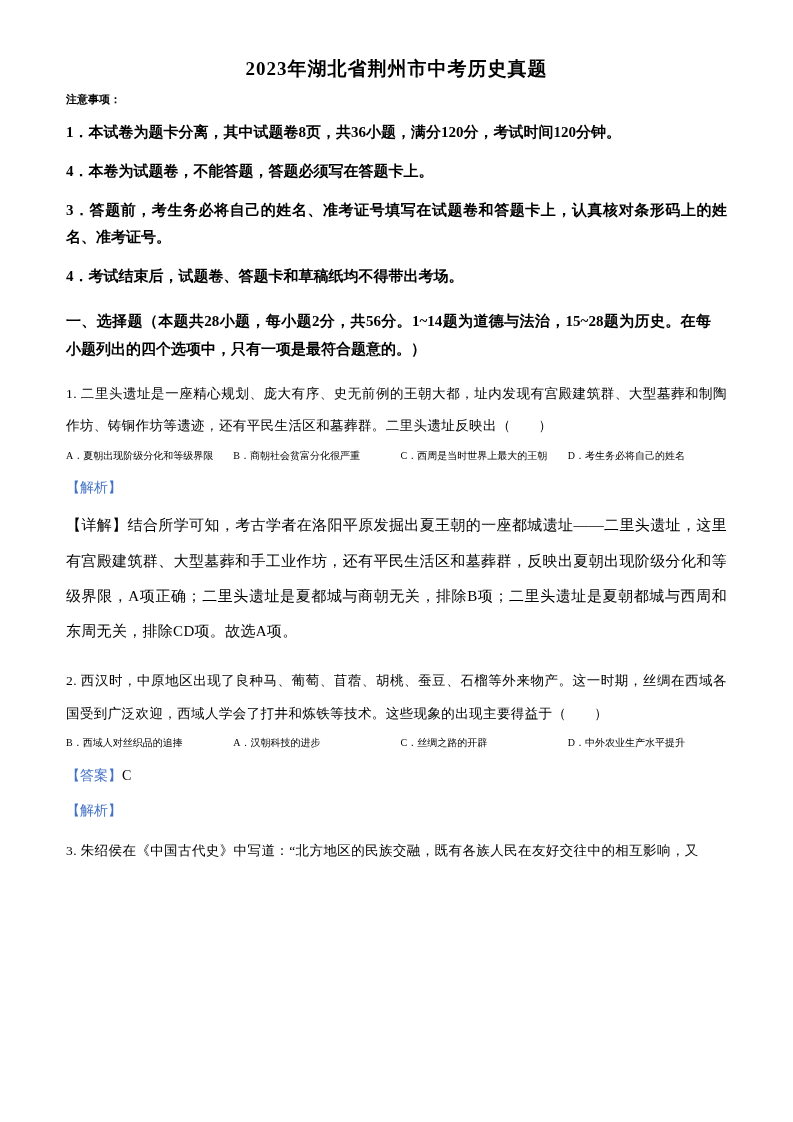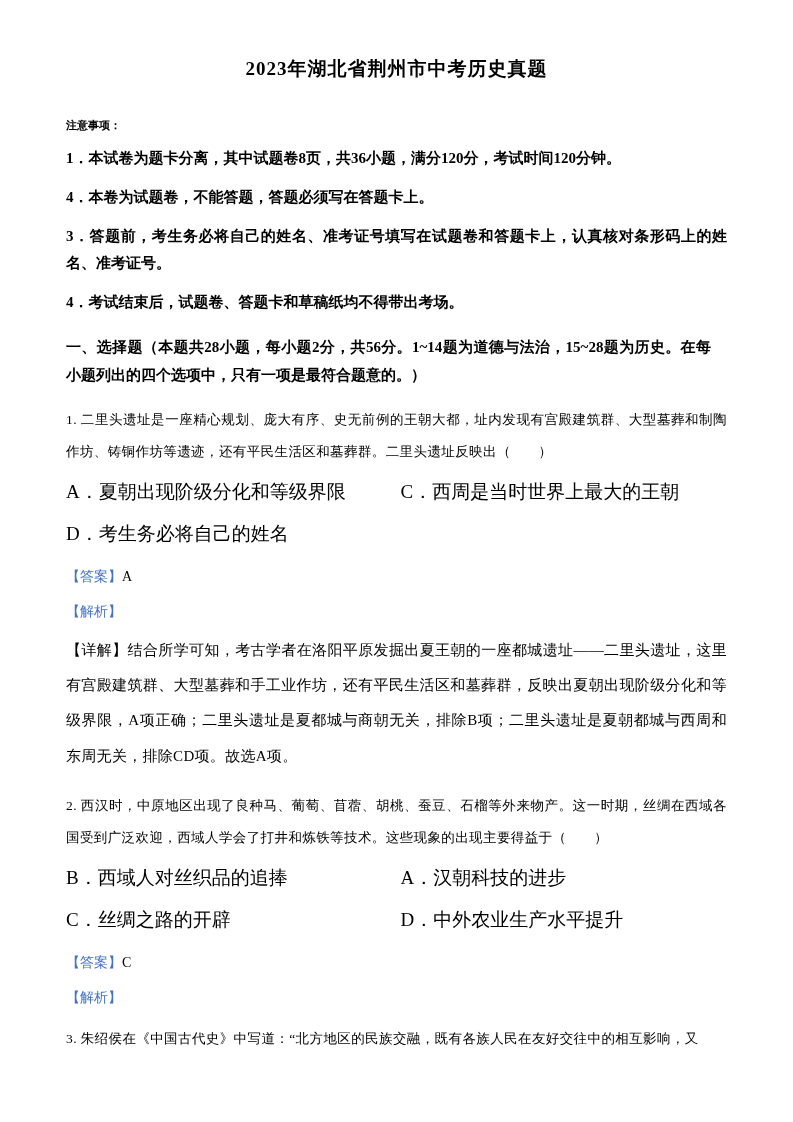--- a/index.html
+++ b/index.html
@@ -12,21 +12,21 @@
     color: #000000;
   }
   .page {
     padding: 56px 66px 30px 66px;
   }
   .exam-title {
     text-align: center;
     font-size: 19px;
     font-weight: bold;
     letter-spacing: 1px;
-    margin-bottom: 36px;
+    margin-bottom: 10px;
   }
   .notice-heading {
     font-size: 11px;
     font-weight: bold;
     margin-bottom: 12px;
   }
   .notice-item {
     font-size: 15px;
     font-weight: bold;
     line-height: 1.85;
@@ -43,23 +43,23 @@
   .question { margin-bottom: 10px; }
   .stem {
     font-size: 13.5px;
     line-height: 2.4;
     text-align: justify;
     letter-spacing: 0.4px;
     margin-bottom: 2px;
   }
   .options {
     display: grid;
-    grid-template-columns: 1fr 1fr;
+    grid-template-columns: 1fr 1fr 1fr 1fr;
     column-gap: 8px;
-    font-size: 19px;
+    font-size: 10px;
     line-height: 2.25;
     margin-bottom: 4px;
   }
   .option { white-space: nowrap; overflow: hidden; }
   .answer-line, .analysis-line {
     font-size: 14px;
     line-height: 2.1;
     margin: 6px 0;
   }
   .label-blue { color: #4472c4; }
@@ -85,24 +85,24 @@
     <p class="notice-item">3．答题前，考生务必将自己的姓名、准考证号填写在试题卷和答题卡上，认真核对条形码上的姓名、准考证号。</p>
     <p class="notice-item">4．考试结束后，试题卷、答题卡和草稿纸均不得带出考场。</p>
   </div>
 
   <p class="section-heading">一、选择题（本题共28小题，每小题2分，共56分。1~14题为道德与法治，15~28题为历史。在每小题列出的四个选项中，只有一项是最符合题意的。）</p>
 
   <div class="question">
     <p class="stem">1. 二里头遗址是一座精心规划、庞大有序、史无前例的王朝大都，址内发现有宫殿建筑群、大型墓葬和制陶作坊、铸铜作坊等遗迹，还有平民生活区和墓葬群。二里头遗址反映出（　　）</p>
     <div class="options">
       <span class="option">A．夏朝出现阶级分化和等级界限</span>
+      <span class="option">B．商朝社会贫富分化很严重</span>
       <span class="option">C．西周是当时世界上最大的王朝</span>
       <span class="option">D．考生务必将自己的姓名</span>
     </div>
-    <p class="answer-line"><span class="label-blue">【答案】</span><span>A</span></p>
     <p class="analysis-line"><span class="label-blue">【解析】</span></p>
     <p class="detail">【详解】结合所学可知，考古学者在洛阳平原发掘出夏王朝的一座都城遗址——二里头遗址，这里有宫殿建筑群、大型墓葬和手工业作坊，还有平民生活区和墓葬群，反映出夏朝出现阶级分化和等级界限，A项正确；二里头遗址是夏都城与商朝无关，排除B项；二里头遗址是夏朝都城与西周和东周无关，排除CD项。故选A项。</p>
   </div>
 
   <div class="question">
     <p class="stem">2. 西汉时，中原地区出现了良种马、葡萄、苜蓿、胡桃、蚕豆、石榴等外来物产。这一时期，丝绸在西域各国受到广泛欢迎，西域人学会了打井和炼铁等技术。这些现象的出现主要得益于（　　）</p>
     <div class="options">
       <span class="option">B．西域人对丝织品的追捧</span>
       <span class="option">A．汉朝科技的进步</span>
       <span class="option">C．丝绸之路的开辟</span>

